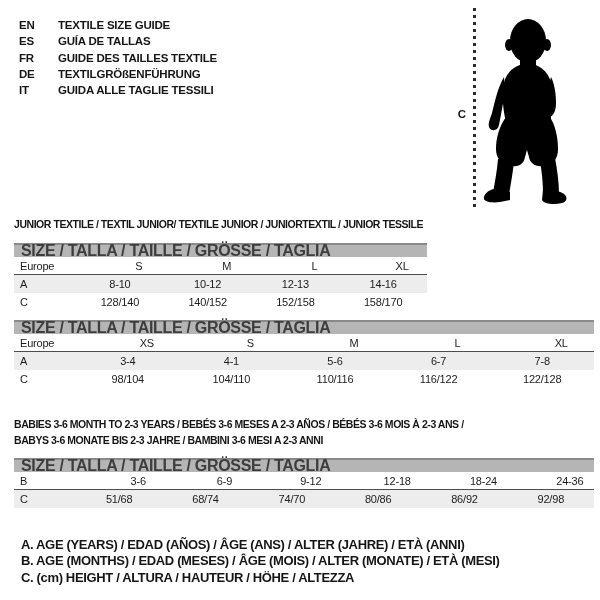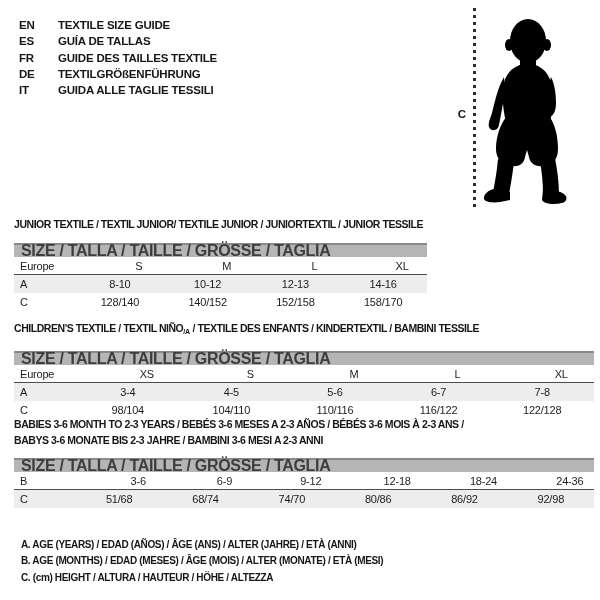--- a/index.html
+++ b/index.html
@@ -39,21 +39,21 @@
   .t-bar span{font-weight:bold;font-size:16px;letter-spacing:-0.3px;color:#3d3d3d;white-space:nowrap;}
   .t-row{display:flex;height:18px;align-items:center;}
   .t-row.first{height:17px;border-bottom:1px solid var(--divider);gap:38px;}
   .t-row.shade{background:var(--row-shade);}
   .t-label{width:56px;padding-left:6px;font-size:11px;letter-spacing:-0.2px;color:#1c1c1c;}
   .t-cell{flex:1;text-align:center;font-size:11px;letter-spacing:-0.2px;color:#1c1c1c;white-space:nowrap;}
 
   
   .footnotes{position:absolute;left:21px;top:536px;}
   .fn-line{display:flex;align-items:center;height:16.6px;font-weight:bold;
-    font-size:10px;letter-spacing:-0.35px;white-space:nowrap;}
+    font-size:13px;letter-spacing:-0.35px;white-space:nowrap;}
 </style>
 </head>
 <body>
 
 <div class="page">
 
   <div class="langs" id="langs">
       <div class="lang-row">
         <span class="lang-code">EN</span>
         <span class="lang-title">TEXTILE SIZE GUIDE</span>
@@ -117,36 +117,35 @@
         </div>
         <div class="t-row">
           <div class="t-label">C</div>
           <div class="t-cell">128/140</div>
           <div class="t-cell">140/152</div>
           <div class="t-cell">152/158</div>
           <div class="t-cell">158/170</div>
         </div>
       </div>
       <div class="size-table" style="top: 320px; width: 580px;">
-        <div class="t-title"><span>CHILDREN'S TEXTILE / TEXTIL NIÑO</span><span class="sub">/A</span><span> / TEXTILE DES ENFANTS / KINDERTEXTIL / BAMBINI TESSILE</span></div>
         <div class="t-bar">
           <span>SIZE / TALLA / TAILLE / GRÖSSE / TAGLIA</span>
         </div>
         <div class="t-row first">
           <div class="t-label">Europe</div>
           <div class="t-cell">XS</div>
           <div class="t-cell">S</div>
           <div class="t-cell">M</div>
           <div class="t-cell">L</div>
           <div class="t-cell">XL</div>
         </div>
         <div class="t-row shade">
           <div class="t-label">A</div>
           <div class="t-cell">3-4</div>
-          <div class="t-cell">4-5</div>
+          <div class="t-cell">4-1</div>
           <div class="t-cell">5-6</div>
           <div class="t-cell">6-7</div>
           <div class="t-cell">7-8</div>
         </div>
         <div class="t-row">
           <div class="t-label">C</div>
           <div class="t-cell">98/104</div>
           <div class="t-cell">104/110</div>
           <div class="t-cell">110/116</div>
           <div class="t-cell">116/122</div>

